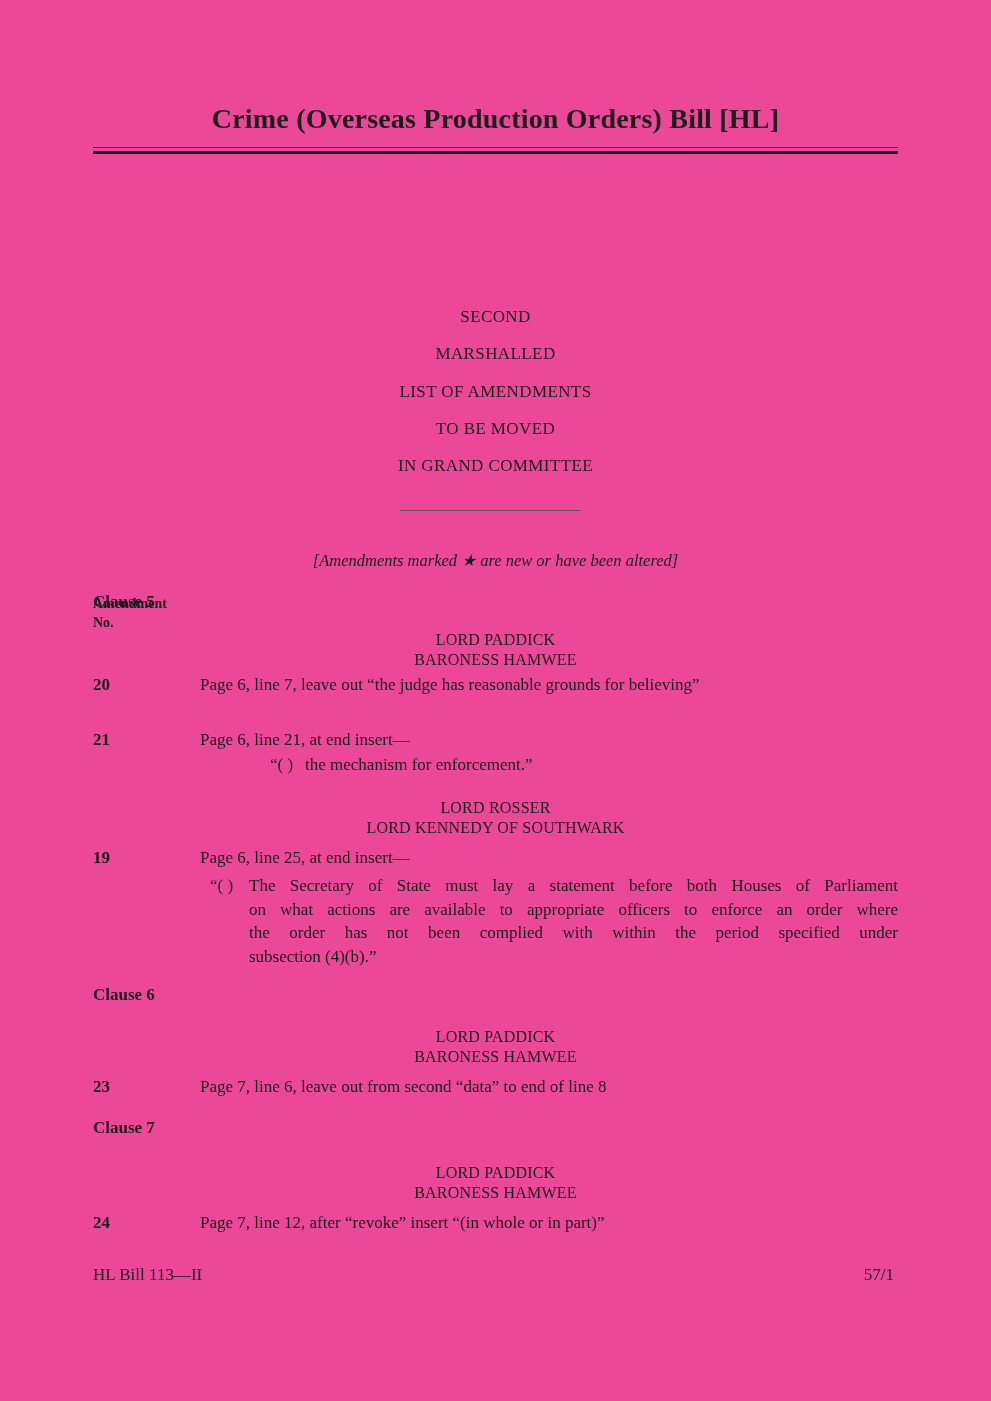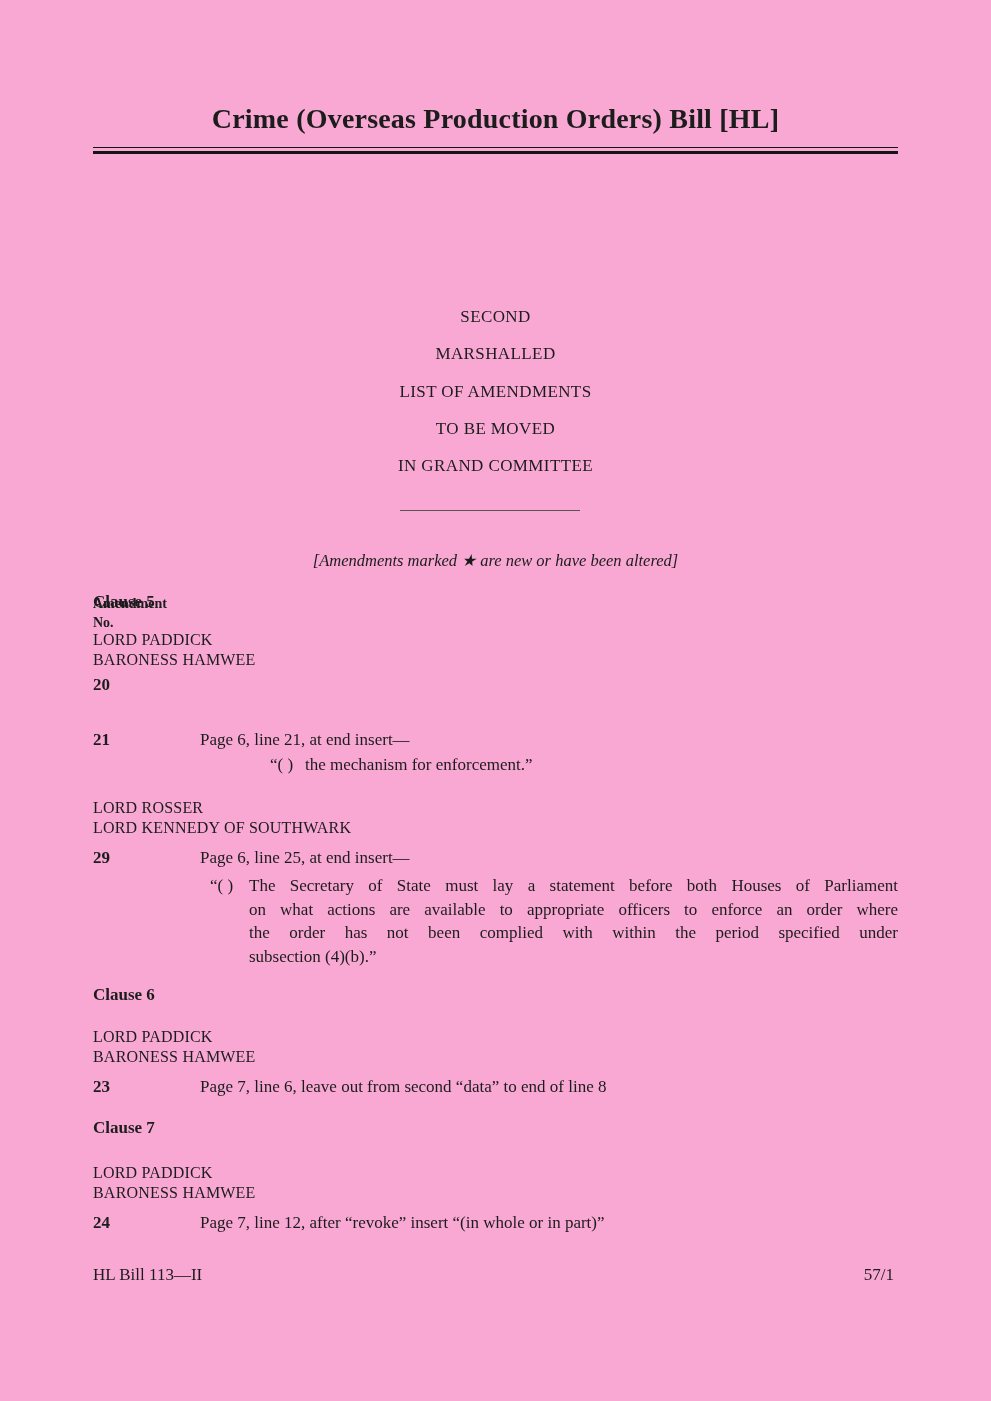--- a/index.html
+++ b/index.html
@@ -2,21 +2,21 @@
 <html><head>
 <meta charset="utf-8">
 <style>
   * { margin: 0; padding: 0; box-sizing: border-box; }
   html, body { background: #ffffff; }
   body {
     width: 991px; height: 1401px;
     font-family: "Liberation Serif", "DejaVu Serif", serif;
     color: #1c1c1c;
   }
-  .doc { position: relative; width: 991px; height: 1401px; background: #f9a8d4; overflow: hidden; }
+  .doc { position: relative; width: 991px; height: 1401px; background: #ec4899; overflow: hidden; }
 
   .title {
     position: absolute; top: 102px; left: 0; width: 100%;
     text-align: center; font-size: 28px; font-weight: bold;
     letter-spacing: 0.2px; line-height: 34px;
   }
   .double-rule {
     position: absolute; top: 147px; left: 93px; width: 805px; height: 7px;
     border-top: 1.5px solid #141414; border-bottom: 3px solid #141414;
   }
@@ -38,21 +38,21 @@
     position: absolute; top: 595px; left: 93px;
     font-size: 14px; font-weight: bold; line-height: 18.5px;
   }
 
   .clause {
     position: absolute; left: 93px; width: 805px;
     text-align: left; font-size: 17px; font-weight: bold; line-height: 20px;
   }
   .sponsors {
     position: absolute; left: 93px; width: 805px;
-    text-align: left; font-size: 16px; line-height: 19.5px; letter-spacing: 0.2px; font-family: Liberation Serif, serif;
+    text-align: center; font-size: 16px; line-height: 19.5px; letter-spacing: 0.2px; font-family: Liberation Serif, serif;
   }
 
   .row {
     position: absolute; left: 93px; width: 805px;
     display: flex; font-size: 17px; line-height: 21px; align-items: flex-end;
   }
   .num { width: 107px; flex-shrink: 0; font-weight: bold; }
   .body-text { flex: 1; }
 
   .insert-line {
@@ -97,35 +97,36 @@
 
   <div class="clause" style="top:592px">Clause 5</div>
 
   <div class="sponsors" style="top:630px">
     <div>LORD PADDICK</div>
     <div>BARONESS HAMWEE</div>
   </div>
 
   <div class="row" style="top:674px">
     <div class="num">20</div>
+    <div class="body-text">Page 6, line 7, leave out “the judge has reasonable grounds for believing”</div>
   </div>
 
   <div class="row" style="top:729px">
     <div class="num">21</div>
     <div class="body-text">Page 6, line 21, at end insert—</div>
   </div>
   <div class="insert-line" style="top:754px">“( )  the mechanism for enforcement.”</div>
 
   <div class="sponsors" style="top:798px">
     <div>LORD ROSSER</div>
     <div>LORD KENNEDY OF SOUTHWARK</div>
   </div>
 
   <div class="row" style="top:847px">
-    <div class="num">29</div>
+    <div class="num">19</div>
     <div class="body-text">Page 6, line 25, at end insert—</div>
   </div>
 
   <div class="insert-block" style="top:874px">
     <div class="insert-marker">“( )</div>
     <div class="insert-lines">
       <div class="jline">The Secretary of State must lay a statement before both Houses of Parliament</div>
       <div class="jline">on what actions are available to appropriate officers to enforce an order where</div>
       <div class="jline">the order has not been complied with within the period specified under</div>
       <div class="jline-last">subsection (4)(b).”</div>

